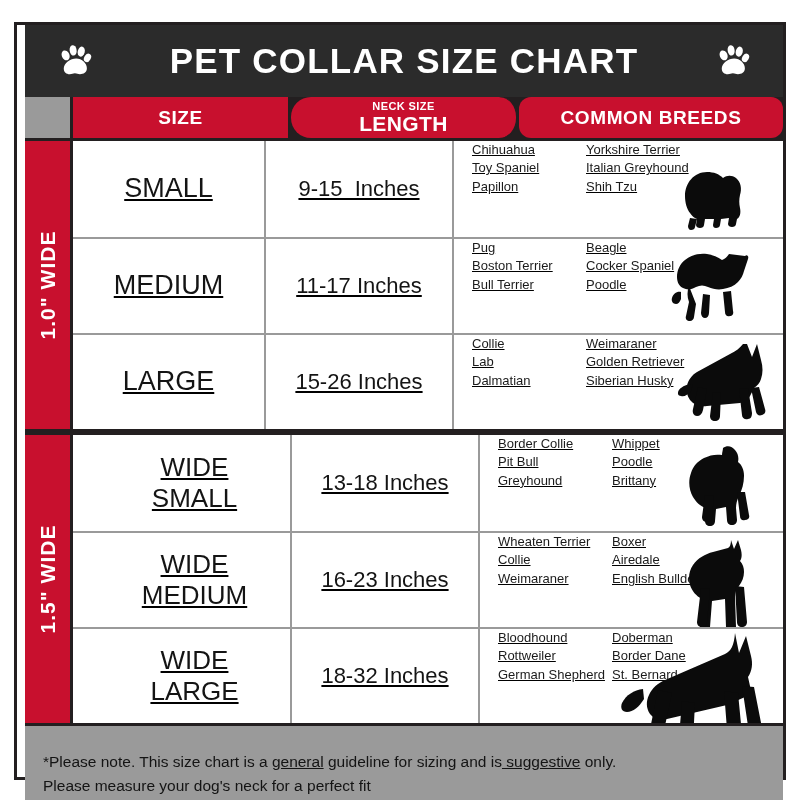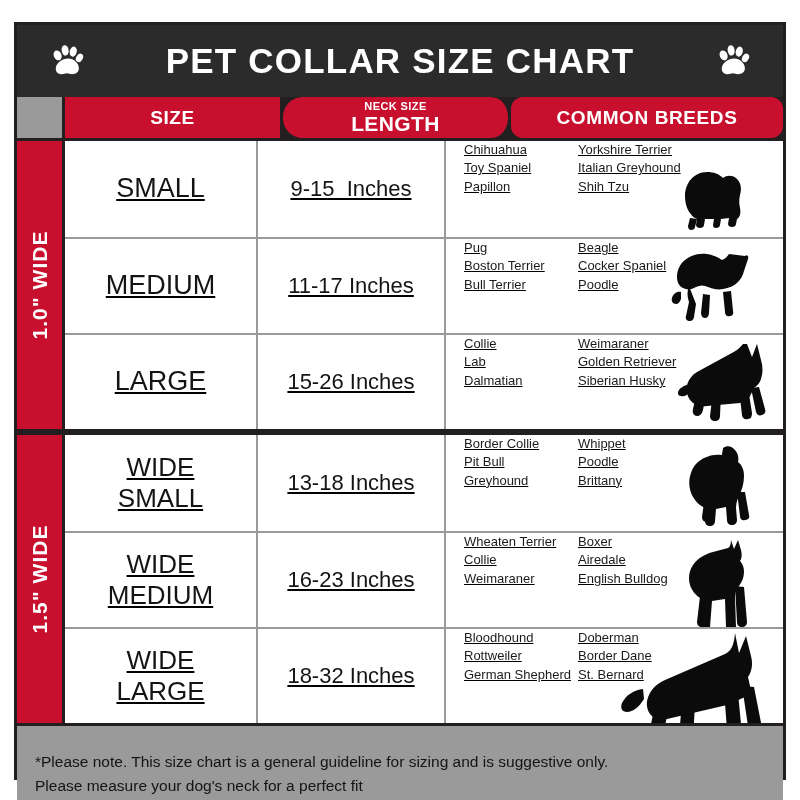--- a/index.html
+++ b/index.html
@@ -10,20 +10,21 @@
     font-family: "Liberation Sans", sans-serif;
     overflow: hidden;
   }
 
   #chart-root {
     position: absolute;
     left: 14px; top: 22px;
     width: 772px; height: 758px;
     background: #ffffff;
     border: 3px solid #231f20;
+    padding-left: 8px;
   }
 
   
   .header-bar {
     position: relative;
     height: 72px;
     background: #2b2b2b;
     display: flex;
     align-items: center;
     justify-content: center;
@@ -106,21 +107,21 @@
 
   .cell-size {
     width: 193px; flex: none;
     border-right: 2px solid #9a9a9a;
     display: flex; flex-direction: column;
     align-items: center; justify-content: center;
     font-size: 27px;
     line-height: 1.18;
     color: #141414;
   }
-  .cell-size.two-line { font-size: 26px; }
+  .cell-size.two-line { font-size: 26px; margin-left: 26px; }
 
   .cell-length {
     width: 188px; flex: none;
     border-right: 2px solid #9a9a9a;
     display: flex; align-items: center; justify-content: center;
     font-size: 22px;
     color: #141414;
     white-space: pre;
   }
 
@@ -159,21 +160,21 @@
     border-top: 3px solid #231f20;
     padding: 24px 0 0 18px;
     overflow: hidden;
   }
   .footer-line {
     font-size: 15.5px;
     color: #141414;
     line-height: 1.55;
     white-space: pre;
   }
-  .u { }
+  .u { text-decoration: underline; }
 </style>
 </head>
 <body>
 
 <div id="chart-root">
 
   <div class="header-bar">
     <span class="paw left">
       <svg viewBox="0 0 64 64" width="40" height="40">
         <g fill="#ffffff">

